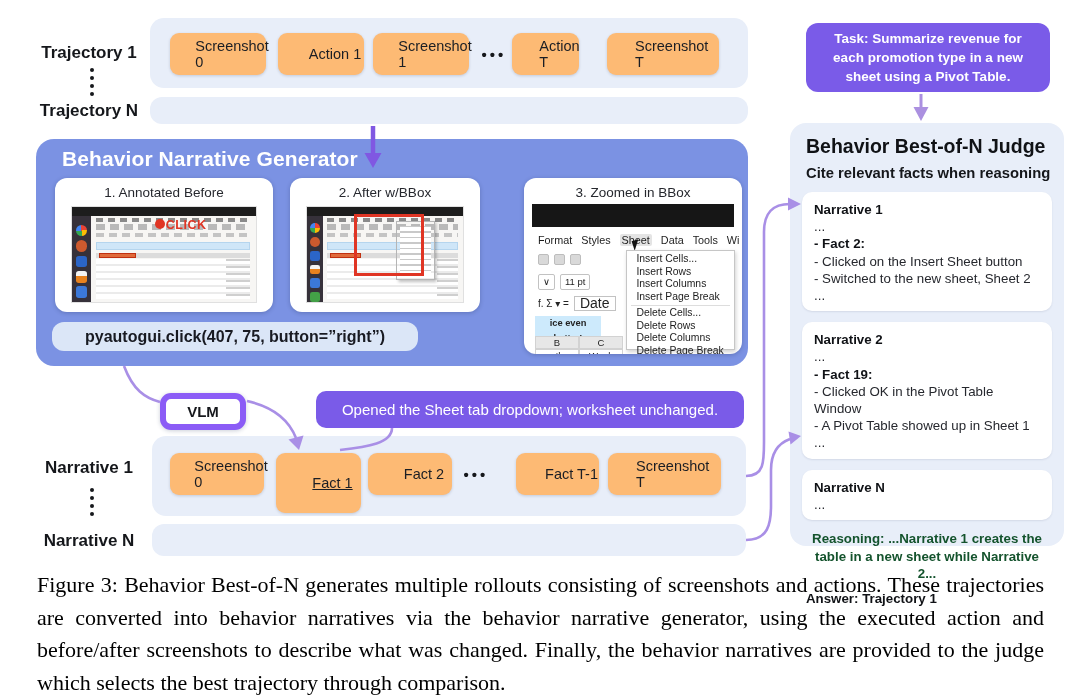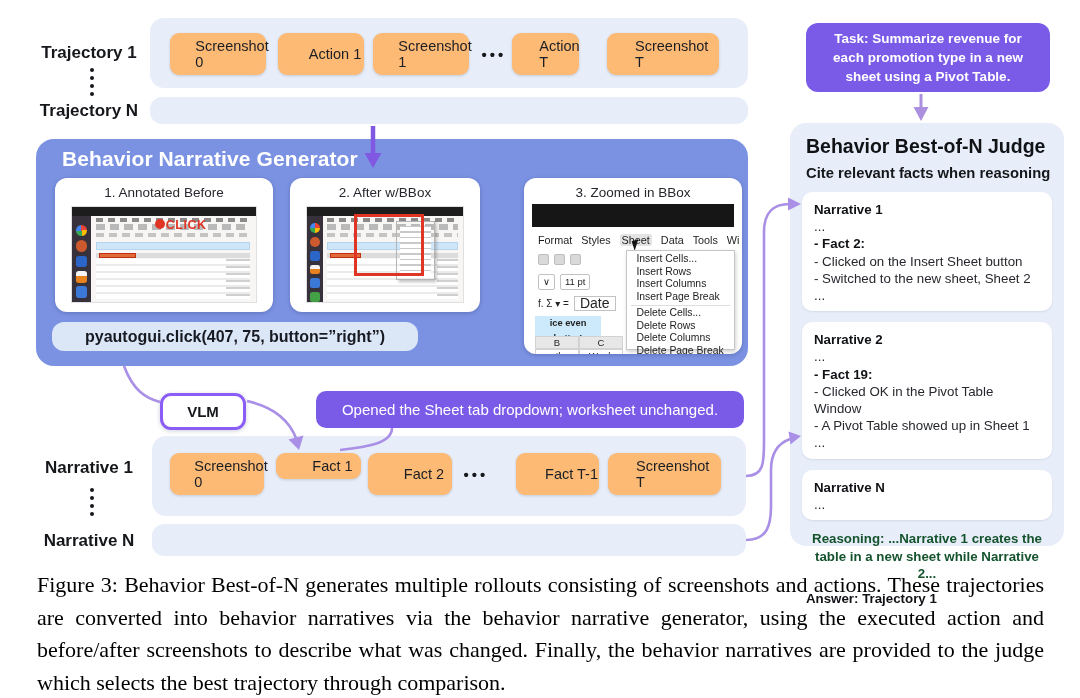--- a/index.html
+++ b/index.html
@@ -87,21 +87,21 @@
   .zsize b { font-weight:400; border:1px solid #c2c2c2; border-radius:2px; padding:0 4px; font-size:9.5px; line-height:14px; }
   .zformula { left:14px; top:118px; display:flex; gap:5px; align-items:center; font-size:10px; }
   .zformula .cell { border:1px solid #c2c2c2; padding:0 5px; line-height:13px; font-size:14px; }
   .zbanner { left:11px; top:138px; width:66px; background:#cdeafc; font-weight:700; font-size:9.3px; line-height:15px; text-align:center; }
   .zgrid { left:11px; top:158px; display:grid; grid-template-columns:44px 44px; }
   .zgrid span { border:1px solid #d2d2d2; font-size:9.5px; line-height:11px; text-align:center; background:#fff; }
   .zgrid .ghdr { background:#e7e7e7; }
 
   
   #vlm-box { left:160px; top:393px; width:86px; height:37px; background:#fff; border-radius:11px;
-             box-shadow:0 1px 4px rgba(25,39,80,.22); border:3px solid #8b5cf6;
+             box-shadow:0 1px 4px rgba(25,39,80,.22); border:6px solid #8b5cf6;
              display:flex; align-items:center; justify-content:center; font-weight:800; font-size:15px; color:#16181c; }
   #fact-caption { left:316px; top:391px; width:428px; height:37px; background:#7a5be8; border-radius:10px;
              display:flex; align-items:center; justify-content:center; color:#fff; font-weight:400; font-size:15px; }
 
   
   #narr-row1 { left:152px; top:436px; width:594px; height:80px; }
   #narr-rowN { left:152px; top:524px; width:594px; height:32px; border-radius:12px; }
 
   
   #judge { left:790px; top:123px; width:274px; height:423px; background:#e8eef9; border-radius:16px; padding:10px 12px 0 12px; }
@@ -258,21 +258,21 @@
   <div class="vdots" style="top:488px;">
       <i></i>
       <i></i>
       <i></i>
       <i></i>
     </div>
   <div class="side-label" style="top:531px;">Narrative N</div>
 
   <div id="narr-row1" class="abs lightrow">
     <div class="chip" style="left:18px; top:17px; width:94px; height:42px;">Screenshot 0</div>
-    <div class="chip" style="left:124px; top:17px; width:85px; height:26px;">Fact 1</div>
+    <div class="chip" style="left:124px; top:17px; width:85px; height:60px;text-decoration:underline;">Fact 1</div>
     <div class="chip" style="left:216px; top:17px; width:84px; height:42px;">Fact 2</div>
     <div class="dots-h" style="left:306px; top:17px; width:36px; height:42px;">•••</div>
     <div class="chip" style="left:364px; top:17px; width:83px; height:42px;">Fact T-1</div>
     <div class="chip" style="left:456px; top:17px; width:113px; height:42px;">Screenshot T</div>
   </div>
 
   <div id="narr-rowN" class="abs lightrow"></div>
 
   <div id="judge" class="abs">
     <div id="judge-title">Behavior Best-of-N Judge</div>

